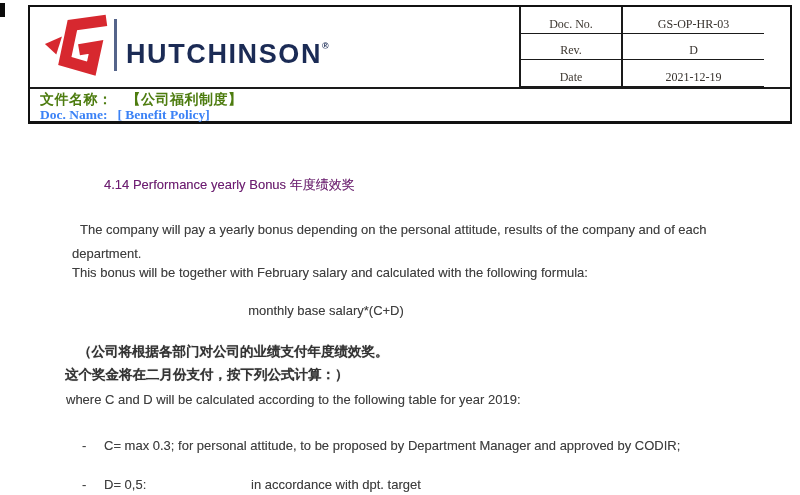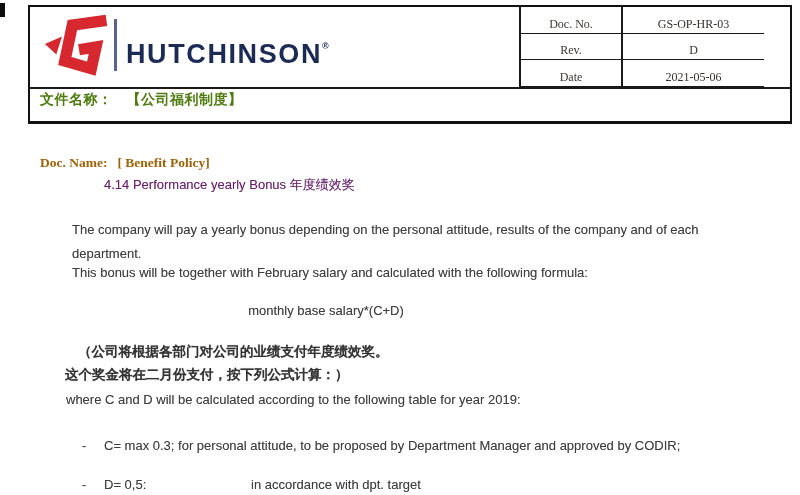--- a/index.html
+++ b/index.html
@@ -36,30 +36,30 @@
     display:flex;align-items:flex-end;justify-content:center;padding-bottom:1px;
   }
   .header-divider{position:absolute;left:0;right:0;top:80px;height:1.5px;background:#1a1a1a;}
   .docname-zh{
     position:absolute;left:10px;top:84px;font-size:14px;font-weight:bold;color:#4d7c0f;
     letter-spacing:0.5px;white-space:nowrap;
   }
   .docname-zh .zh-val{margin-left:14px;}
   .docname-en{
     position:absolute;left:10px;top:100px;font-family:"Liberation Serif",serif;
-    font-size:13.5px;font-weight:bold;color:#a16207;white-space:nowrap;margin-top:48px;
+    font-size:13.5px;font-weight:bold;color:#3b82f6;white-space:nowrap;
   }
   .docname-en .en-val{margin-left:10px;}
   
   .b{
     position:absolute;font-size:13px;color:#3f3f3f;white-space:nowrap;
     text-shadow:0 0 0.6px rgba(70,70,70,0.45);
   }
   .heading{left:104px;top:176px;color:#701a75;}
-  .p1{left:72px;top:222px;}
+  .p1{left:80px;top:222px;}
   .p2{left:72px;top:246px;}
   .p3{left:72px;top:265px;}
   .formula{left:0;top:303px;width:652px;text-align:center;white-space:normal;}
   .zh{font-weight:bold;color:#333;font-size:13.5px;text-shadow:0 0 0.8px rgba(50,50,50,0.5);}
   .zh1{left:78px;top:343px;}
   .zh2{left:65px;top:366px;}
   .where{left:66px;top:392px;}
   .bullet-dash{position:absolute;left:82px;}
   .bullet-text{position:absolute;left:104px;}
   .bc{top:438px;}
@@ -88,21 +88,21 @@
       <div class="dt-row">
         <div class="dt-label">Doc. No.</div>
         <div class="dt-value">GS-OP-HR-03</div>
       </div>
       <div class="dt-row">
         <div class="dt-label">Rev.</div>
         <div class="dt-value">D</div>
       </div>
       <div class="dt-row">
         <div class="dt-label">Date</div>
-        <div class="dt-value">2021-05-06</div>
+        <div class="dt-value">2021-12-19</div>
       </div>
     </div>
 
     <div class="header-divider"></div>
 
     <div class="docname-zh"><span>文件名称：</span><span class="zh-val">【公司福利制度】</span></div>
 
     <div class="docname-en"><span>Doc. Name:</span><span class="en-val">[ Benefit Policy]</span></div>
 
   </div>

